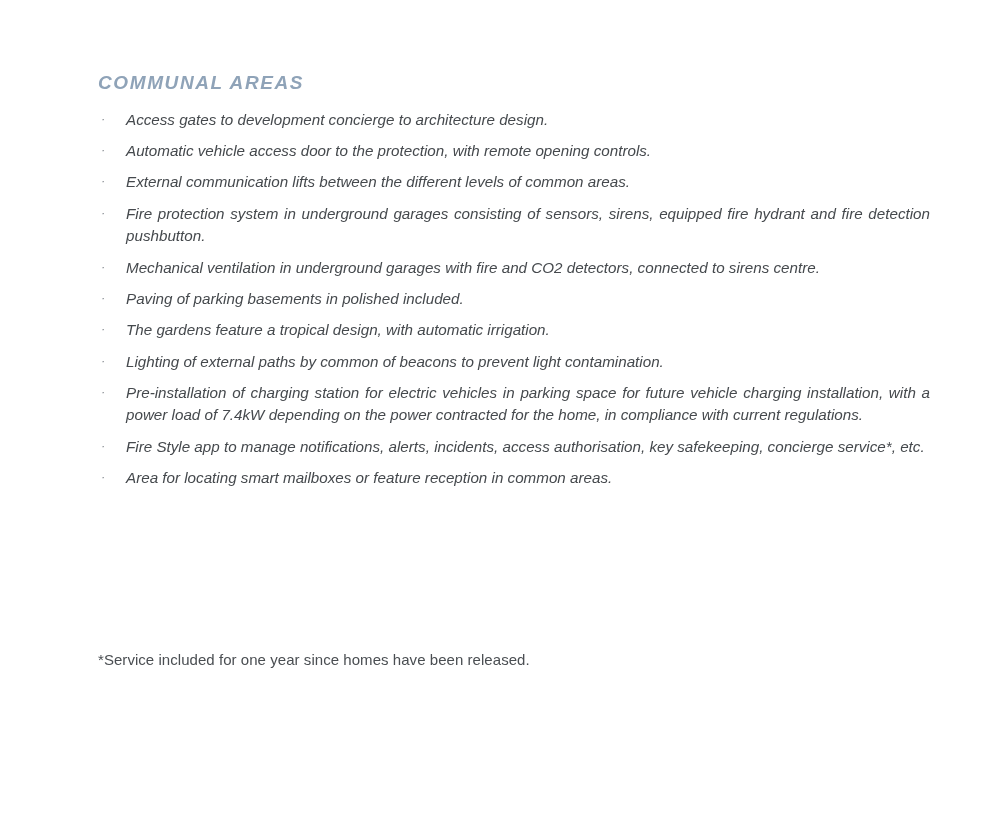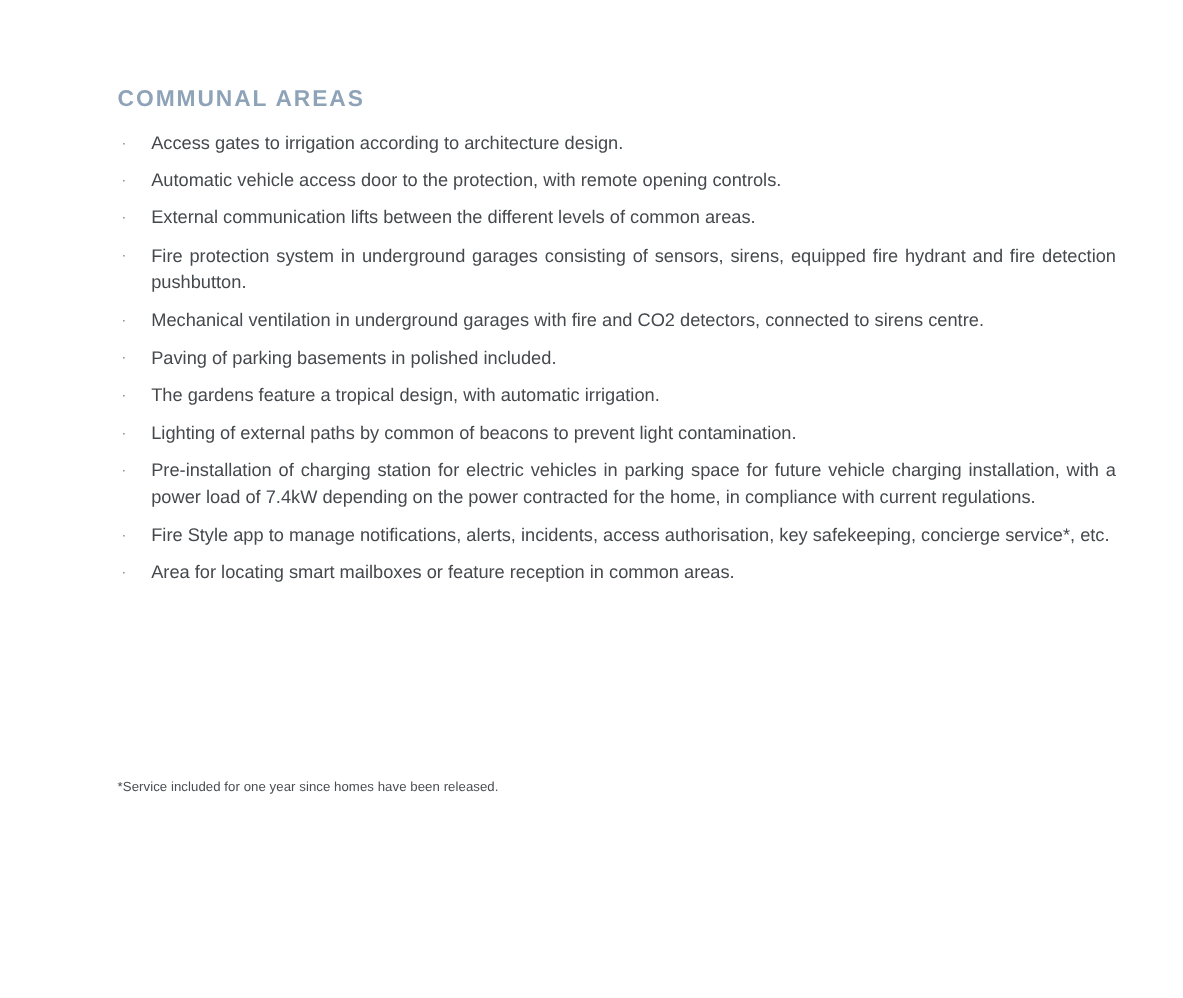--- a/index.html
+++ b/index.html
@@ -18,20 +18,21 @@
     position: relative;
     width: 986px;
     height: 832px;
     box-sizing: border-box;
   }
   .content {
     position: absolute;
     left: 98px;
     top: 72px;
     width: 832px;
+    font-style: italic;
   }
   .section-title {
     font-size: 19px;
     font-weight: bold;
     letter-spacing: 1.6px;
     color: #8fa3b8;
     text-transform: uppercase;
     margin: 0 0 14px 0;
     line-height: 1.2;
   }
@@ -58,40 +59,40 @@
     font-size: 13px;
     line-height: 1.47;
   }
   ul.feature-list li .li-text {
     display: block;
   }
   .footnote {
     position: absolute;
     left: 98px;
     top: 649px;
-    font-size: 11px;
+    font-size: 15px;
     color: #4a4e52;
     line-height: 1.4;
     letter-spacing: 0.05px;
   }
 </style>
 </head>
 <body>
 
 <div class="page">
 
   <div class="content">
 
     <h1 class="section-title">COMMUNAL AREAS</h1>
 
     <ul class="feature-list">
 
       <li>
         <span class="bullet">·</span>
-        <span class="li-text">Access gates to irrigation according to architecture design.</span>
+        <span class="li-text">Access gates to development concierge to architecture design.</span>
       </li>
 
       <li>
         <span class="bullet">·</span>
         <span class="li-text">Automatic vehicle access door to the protection, with remote opening controls.</span>
       </li>
 
       <li>
         <span class="bullet">·</span>
         <span class="li-text">External communication lifts between the different levels of common areas.</span>

